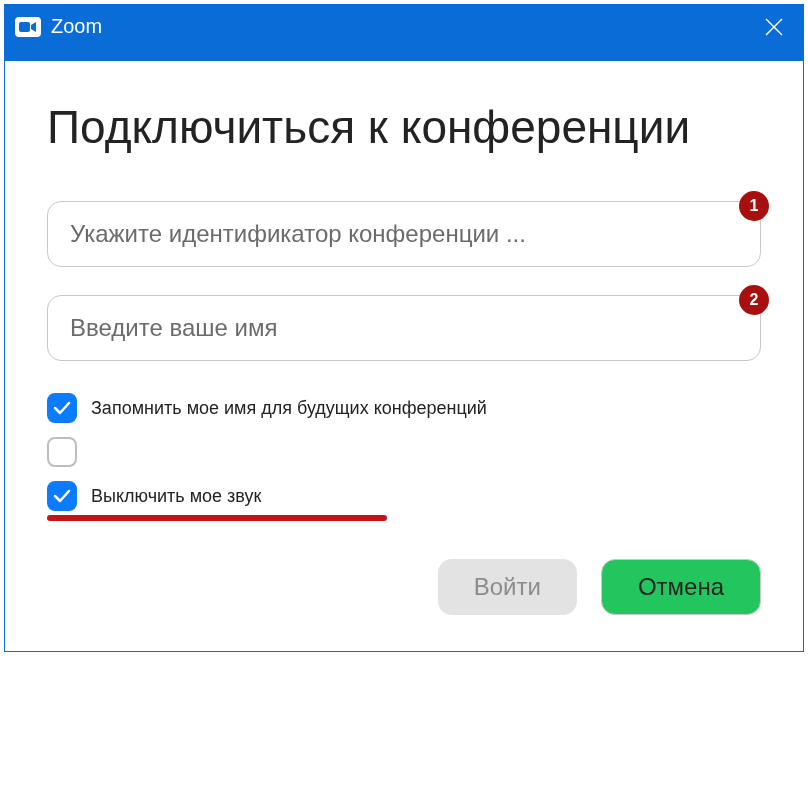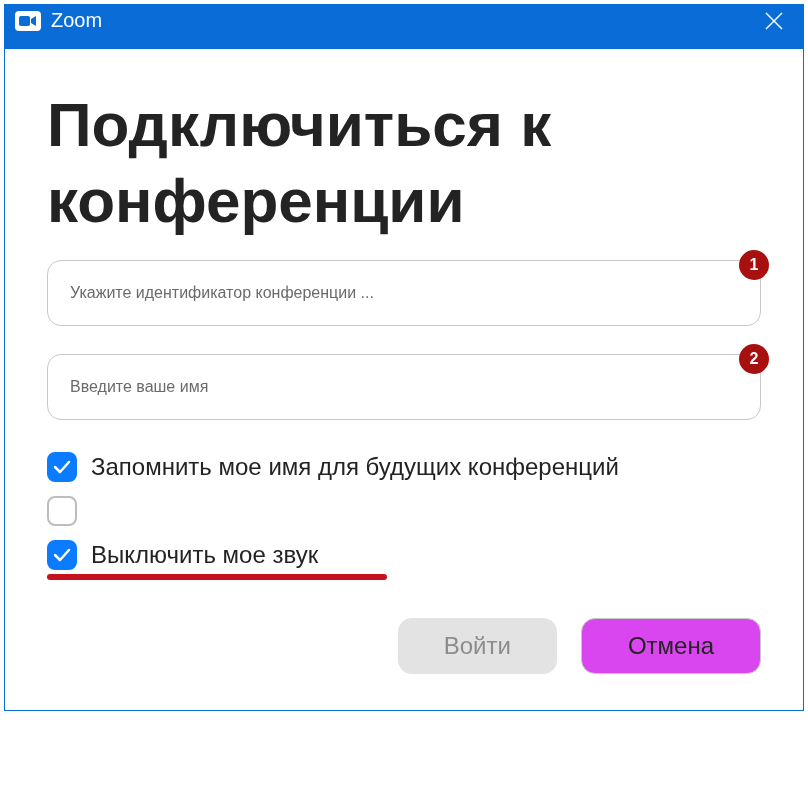--- a/index.html
+++ b/index.html
@@ -13,21 +13,21 @@
       width: 808px;
       height: 790px;
     }
     .window {
       width: 800px;
       border: 1px solid #0a6cd6;
       margin: 4px;
     }
     .titlebar {
       background: #0a6cd6;
-      height: 44px;
+      height: 56px;
       display: flex;
       align-items: center;
       justify-content: space-between;
       padding: 0 14px 13px 10px;
     }
     .titlebar-left {
       display: flex;
       align-items: center;
       gap: 10px;
     }
@@ -56,37 +56,37 @@
       width: 30px;
       height: 30px;
       display: flex;
       align-items: center;
       justify-content: center;
     }
     .content {
       padding: 38px 42px 36px 42px;
     }
     .heading {
-      font-size: 62px;
-      font-weight: 700;
+      font-size: 46px;
+      font-weight: 400;
       color: #232323;
       line-height: 1.22;
-      margin-bottom: 22px;
+      margin-bottom: 46px;
     }
     .input-wrapper {
       position: relative;
       margin-bottom: 28px;
     }
     .text-input {
       width: 100%;
       height: 66px;
       border: 1px solid #c8c8c8;
       border-radius: 14px;
       padding: 0 22px;
-      font-size: 16px;
+      font-size: 24px;
       color: #777;
       outline: none;
       font-family: inherit;
     }
     .text-input::placeholder {
       color: #6b6b6b;
     }
     .badge {
       position: absolute;
       top: -10px;
@@ -127,55 +127,55 @@
       background: #0b7cff;
       border-color: #0b7cff;
     }
     .checkbox.checked svg {
       display: block;
     }
     .checkbox svg {
       display: none;
     }
     .checkbox-label {
-      font-size: 24px;
+      font-size: 18px;
       color: #232323;
     }
     .underline {
       position: absolute;
       left: 0;
       bottom: -10px;
       width: 340px;
       height: 6px;
       background: #c6121a;
       border-radius: 3px;
     }
     .button-row {
       display: flex;
       justify-content: flex-end;
       gap: 24px;
       margin-top: 48px;
       align-items: center;
     }
     .btn {
       height: 56px;
-      padding: 0 46px;
+      padding: 0 36px;
       border-radius: 14px;
       font-size: 24px;
       font-family: inherit;
       cursor: pointer;
       border: none;
     }
     .btn-primary {
       background: #e3e3e3;
       color: #8c8c8c;
       border: none;
     }
     .btn-secondary {
-      background: #d946ef;
+      background: #22c55e;
       color: #232323;
       border: 1px solid #c8c8c8;
     }
   </style>
 </head>
 <body>
 
 <div class="window">
   <div class="titlebar">
     <div class="titlebar-left">

